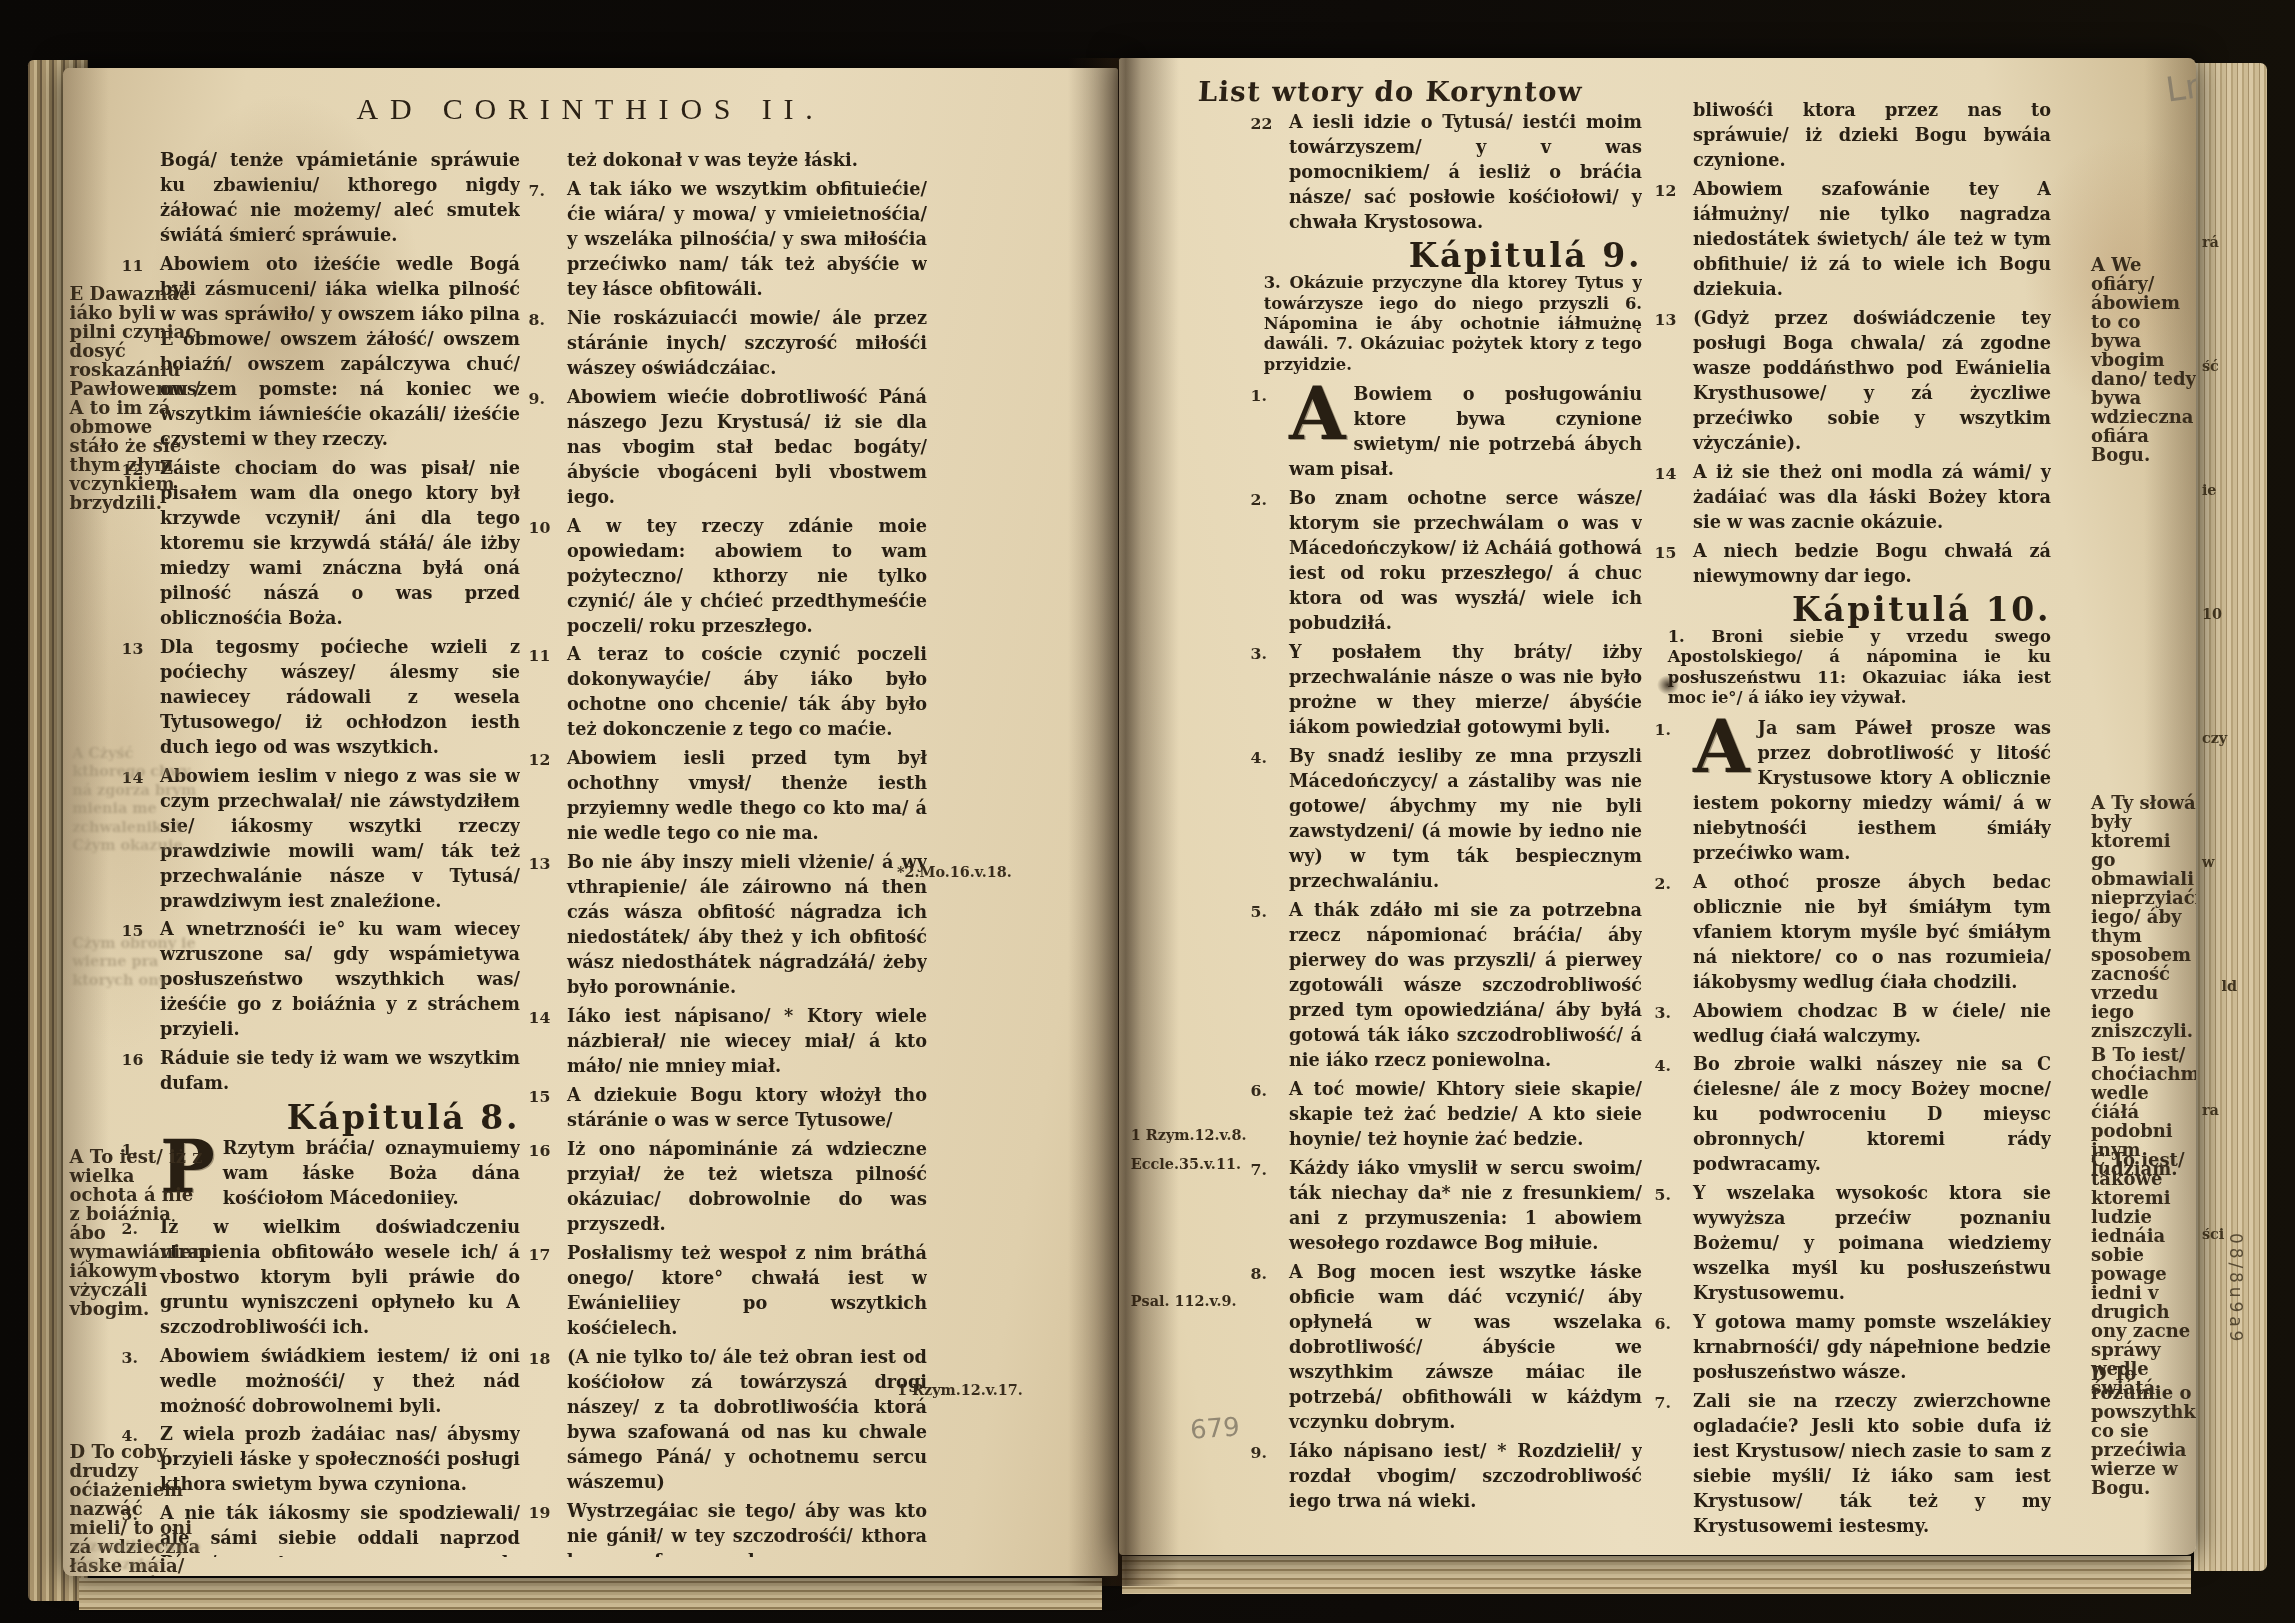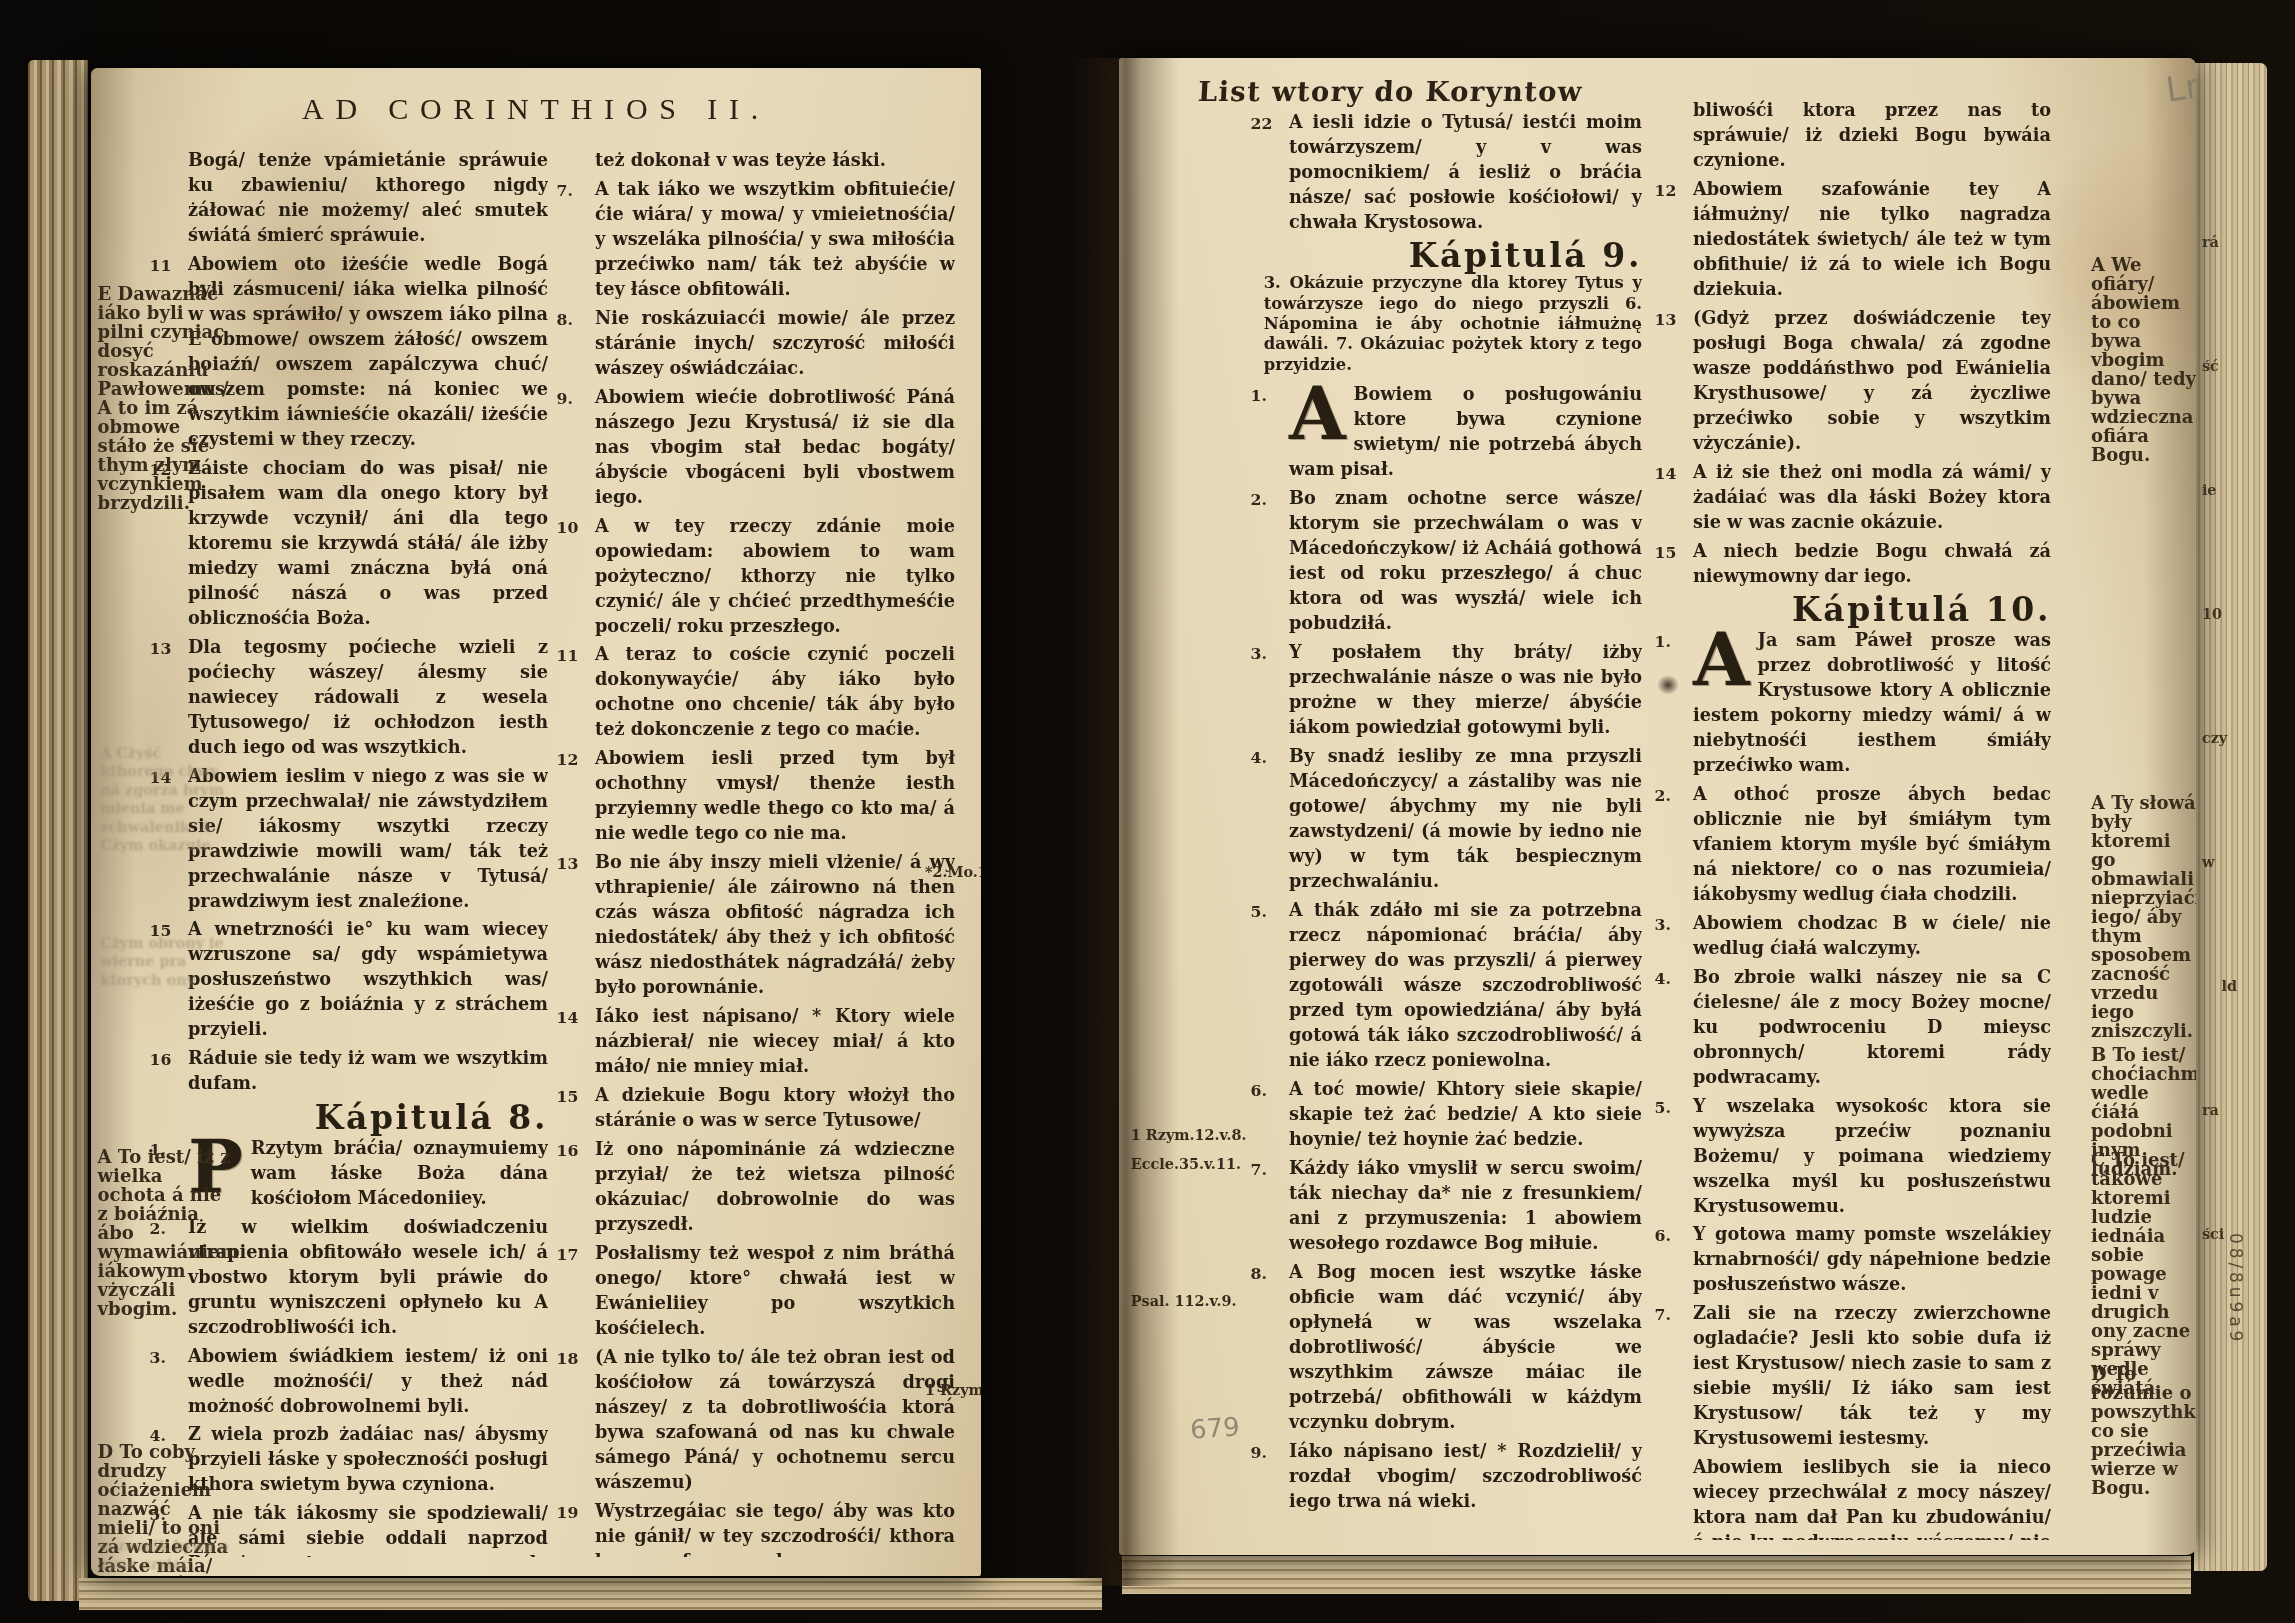--- a/index.html
+++ b/index.html
@@ -3,22 +3,22 @@
 <meta charset="utf-8">
 <style>
   html,body{margin:0;padding:0;background:#0b0907;}
   #stage{position:relative;width:2295px;height:1623px;overflow:hidden;
          background:linear-gradient(90deg,#0a0806 0%,#0e0b08 60%,#141009 100%);
          font-family:"DejaVu Serif", serif;color:#261d12;}
   
   .stack-left{position:absolute;left:27.5px;top:60px;width:60px;height:1541px;border-radius:5.2px 0 0 5.2px;
       background:repeating-linear-gradient(90deg,#6b5a40 0 2px,#a8936c 2px 5.9px,#c5b28a 5.9px 9.2px,#8d7a56 9.2px 11.8px);}
   .page{position:absolute;box-shadow:0 0 30px rgba(0,0,0,.75);overflow:hidden;}
-  #left-page{left:63px;top:68px;width:890px;height:1508px;border-radius:6.6px 2.6px 2.6px 9.2px;
-      background:linear-gradient(100deg,#cfbc97 0%,#e3d4b2 14%,#e8dabb 55%,#dfcfac 88%,#d2bf99 100%);margin-left:28px;}
+  #left-page{left:63px;top:68px;width:1055px;height:1508px;border-radius:6.6px 2.6px 2.6px 9.2px;
+      background:linear-gradient(100deg,#cfbc97 0%,#e3d4b2 14%,#e8dabb 55%,#dfcfac 88%,#d2bf99 100%);}
   #right-page{left:1119px;top:58px;width:1077px;height:1497px;border-radius:2.6px 7.9px 9.2px 3.9px;
       background:linear-gradient(260deg,#cbb78e 0%,#e5d7b6 16%,#ebdec0 62%,#e4d5b2 92%,#d9c7a1 100%);}
   .gutter{position:absolute;left:1068px;top:58px;width:111px;height:1528px;
       background:linear-gradient(90deg,rgba(56,38,20,0) 0%,rgba(56,38,20,.42) 40%,rgba(40,26,12,.62) 52%,rgba(56,38,20,.35) 66%,rgba(56,38,20,0) 100%);}
   .fore-edge{position:absolute;left:2194px;top:63px;width:73px;height:1508px;border-radius:0 6.6px 6.6px 0;
       background:repeating-linear-gradient(90deg,#d9c8a4 0 3.9px,#b7a37a 3.9px 5.9px,#cdbb94 5.9px 9.8px,#a6916a 9.8px 11px);}
   .stack-bottom-left{position:absolute;left:79px;top:1578px;width:1023px;height:31.5px;
       background:repeating-linear-gradient(180deg,#cdbb94 0 3.3px,#937e58 3.3px 5.2px,#c0ad85 5.2px 8.5px);}
   .stack-bottom-right{position:absolute;left:1122px;top:1556px;width:1069px;height:38px;
       background:repeating-linear-gradient(180deg,#d4c29c 0 3.9px,#9b865f 3.9px 5.9px,#c6b38b 5.9px 9.2px);}
@@ -118,20 +118,21 @@
         <div class="block"><span class="vnum">8.</span>A Bog mocen iest wszytke łáske obficie wam dáć vczynić/ áby opłynełá w was wszelaka dobrotliwość/ ábyście we wszythkim záwsze máiac ile potrzebá/ obfithowáli w káżdym vczynku dobrym.</div>
         <div class="block"><span class="vnum">9.</span>Iáko nápisano iest/ * Rozdzielił/ y rozdał vbogim/ szczodrobliwość iego trwa ná wieki.</div>
       </div>
     <div class="col" style="left:533px;top:39px;width:399px;height:1443px;">
         <div class="block">bliwośći ktora przez nas to spráwuie/ iż dzieki Bogu bywáia czynione.</div>
         <div class="block"><span class="vnum">12</span>Abowiem szafowánie tey A iáłmużny/ nie tylko nagradza niedostátek świetych/ ále też w tym obfithuie/ iż zá to wiele ich Bogu dziekuia.</div>
         <div class="block"><span class="vnum">13</span>(Gdyż przez doświádczenie tey posługi Boga chwala/ zá zgodne wasze poddáństhwo pod Ewánielia Krysthusowe/ y zá życzliwe przećiwko sobie y wszytkim vżyczánie).</div>
         <div class="block"><span class="vnum">14</span>A iż sie theż oni modla zá wámi/ y żadáiać was dla łáski Bożey ktora sie w was zacnie okázuie.</div>
         <div class="block"><span class="vnum">15</span>A niech bedzie Bogu chwałá zá niewymowny dar iego.</div>
         <div class="block chapter-head">Kápitulá  10.</div>
+        <div class="block chapter-sum">1. Broni siebie y vrzedu swego Apostolskiego/ á nápomina ie ku posłuszeństwu 11: Okazuiac iáka iest moc ie°/ á iáko iey vżywał.</div>
         <div class="block"><span class="vnum">1.</span><span class="dropcap">A</span>Ja sam Páweł prosze was przez dobrotliwość y litość Krystusowe ktory A oblicznie iestem pokorny miedzy wámi/ á w niebytnośći iesthem śmiáły przećiwko wam.</div>
         <div class="block"><span class="vnum">2.</span>A othoć prosze ábych bedac oblicznie nie był śmiáłym tym vfaniem ktorym myśle być śmiáłym ná niektore/ co o nas rozumieia/ iákobysmy wedlug ćiała chodzili.</div>
         <div class="block"><span class="vnum">3.</span>Abowiem chodzac B w ćiele/ nie wedlug ćiałá walczymy.</div>
         <div class="block"><span class="vnum">4.</span>Bo zbroie walki nászey nie sa C ćielesne/ ále z mocy Bożey mocne/ ku podwroceniu D mieysc obronnych/ ktoremi rády podwracamy.</div>
         <div class="block"><span class="vnum">5.</span>Y wszelaka wysokośc ktora sie wywyższa przećiw poznaniu Bożemu/ y poimana wiedziemy wszelka myśl ku posłuszeństwu Krystusowemu.</div>
         <div class="block"><span class="vnum">6.</span>Y gotowa mamy pomste wszelákiey krnabrnośći/ gdy nápełnione bedzie posłuszeństwo wásze.</div>
         <div class="block"><span class="vnum">7.</span>Zali sie na rzeczy zwierzchowne ogladaćie? Jesli kto sobie dufa iż iest Krystusow/ niech zasie to sam z siebie myśli/ Iż iáko sam iest Krystusow/ ták też y my Krystusowemi iestesmy.</div>
         <div class="block">Abowiem ieslibych sie ia nieco wiecey przechwálał z mocy nászey/ ktora nam dał Pan ku zbudowániu/ á nie ku podwroceniu wászemu/ nie záwstydze sie.</div>
       </div>
   <div class="ref" style="left: 11.8px; top: 1068px;">1 Rzym.12.v.8.</div>

